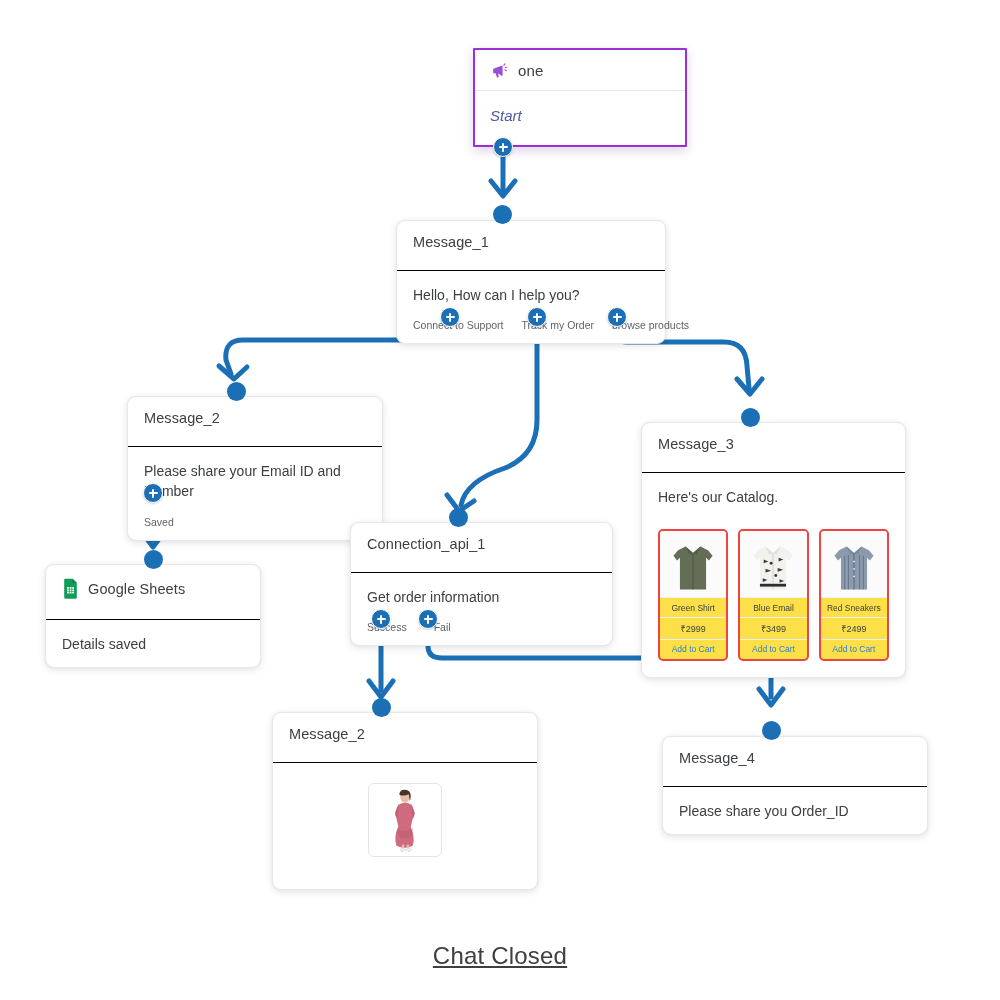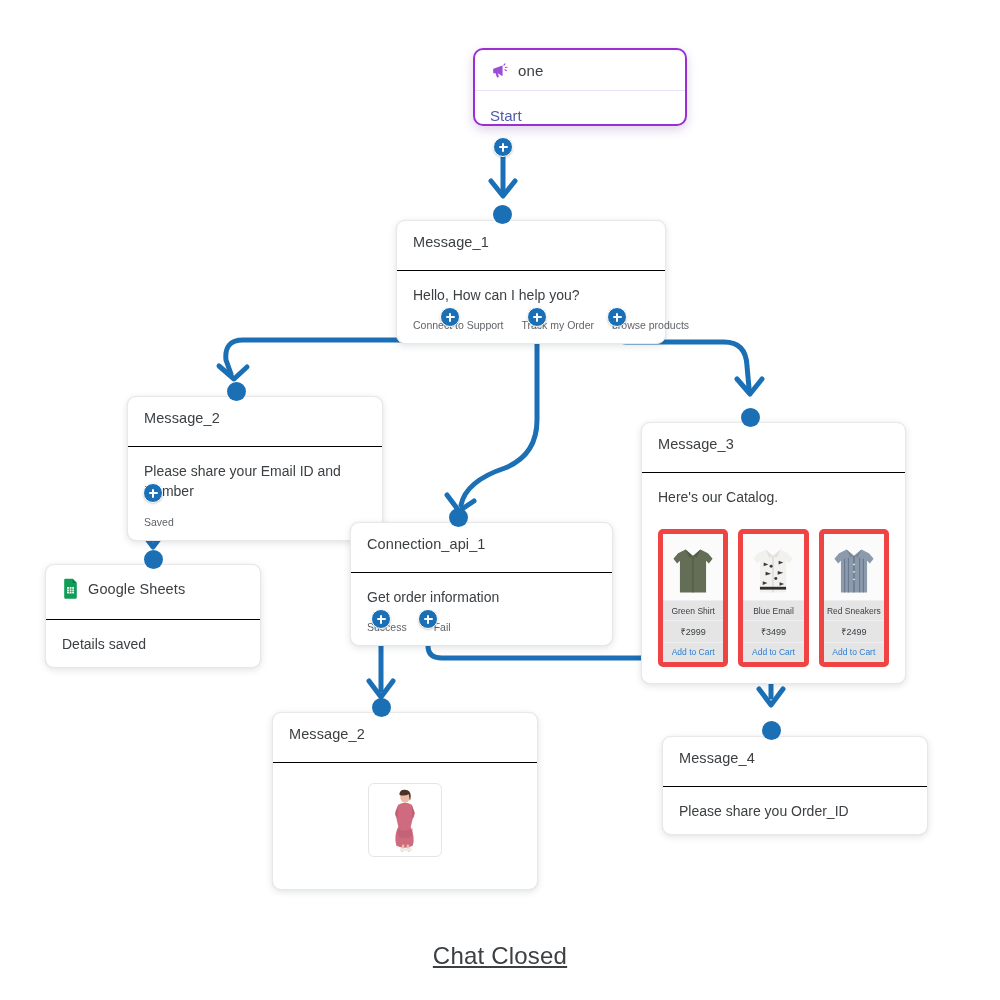--- a/index.html
+++ b/index.html
@@ -40,28 +40,28 @@
   }
   .node-body { padding: 14px 12px 10px 16px; }
   .body-text { font-size: 14px; color: #3c4043; line-height: 1.45; }
   .ports {
     display: flex; gap: 18px; padding: 4px 16px 12px 16px;
   }
   .port-label { font-size: 10.5px; color: #5f6368; white-space: nowrap; }
 
   
   #start-node {
-    left: 473px; top: 48px; width: 214px; height: 78px;
+    left: 473px; top: 48px; width: 214px; height: 99px;
     border: 2px solid #9b2fd4;
-    border-radius: 10px;
+    border-radius: 1px;
     box-shadow: 0 4px 11px rgba(90,40,140,.20);
   }
   #start-node .node-head { border-bottom: 1px solid #ede2f5; padding: 11px 15px 10px 15px; }
   #start-node .node-title { color: #3c4043; font-size: 15px; }
-  #start-node .node-body { padding: 14px 15px 0 15px; }
+  #start-node .node-body { padding: 14px 15px 0 15px; font-style: italic; }
   #start-node .body-text { color: #4e5ba6; font-size: 15px; }
   .megaphone-icon { width: 19px; height: 19px; display: block; }
 
   
   .plus {
     position: absolute;
     width: 20px; height: 20px;
     border-radius: 50%;
     background: #1b6fb5;
     border: 1.5px solid #ffffff;
@@ -79,23 +79,23 @@
   .dot {
     position: absolute;
     width: 19px; height: 19px; border-radius: 50%;
     background: #1b6fb5; z-index: 5;
   }
 
   
   .catalog { display: flex; gap: 10px; padding: 4px 16px 16px 16px; }
   .prod {
     width: 76px;
-    border: 5px solid #ef4444;
+    border: 2px solid #ef4444;
     border-radius: 5px;
-    background: #e5e5e5;
+    background: #fde047;
     overflow: hidden;
   }
   .prod-img {
     height: 66px; width: 100%;
     display: flex; align-items: flex-end; justify-content: center;
     background: #fbfbfb;
   }
   .prod-name {
     font-size: 8.5px; color: #3c4043; text-align: center;
     padding: 5px 2px 4px 2px; border-top: 1px solid #efeff1;

